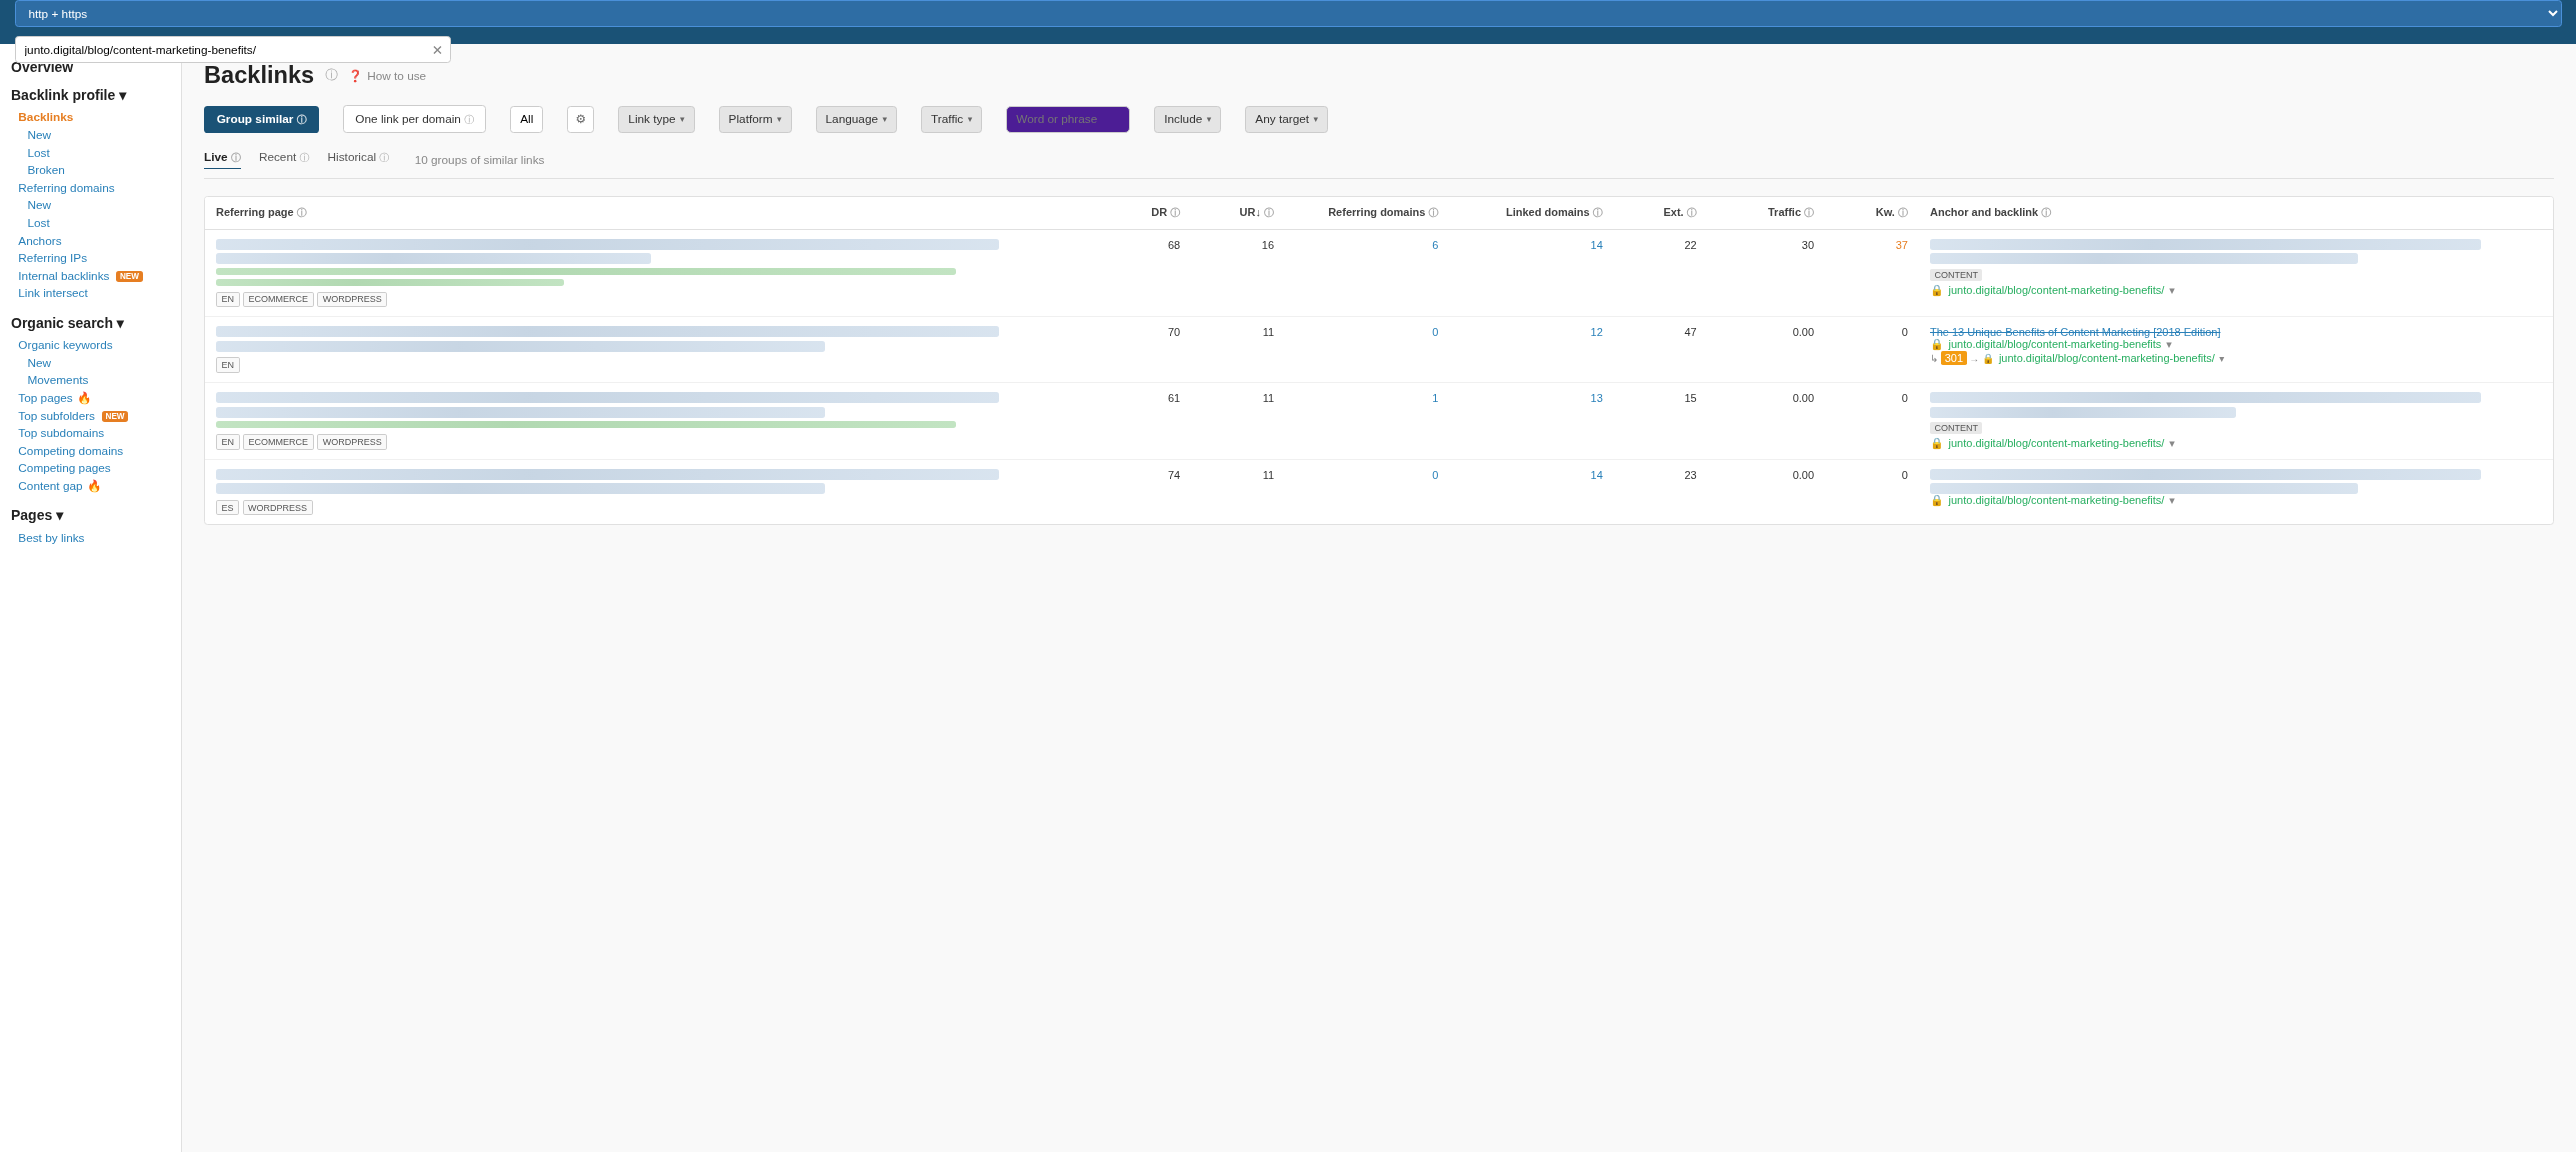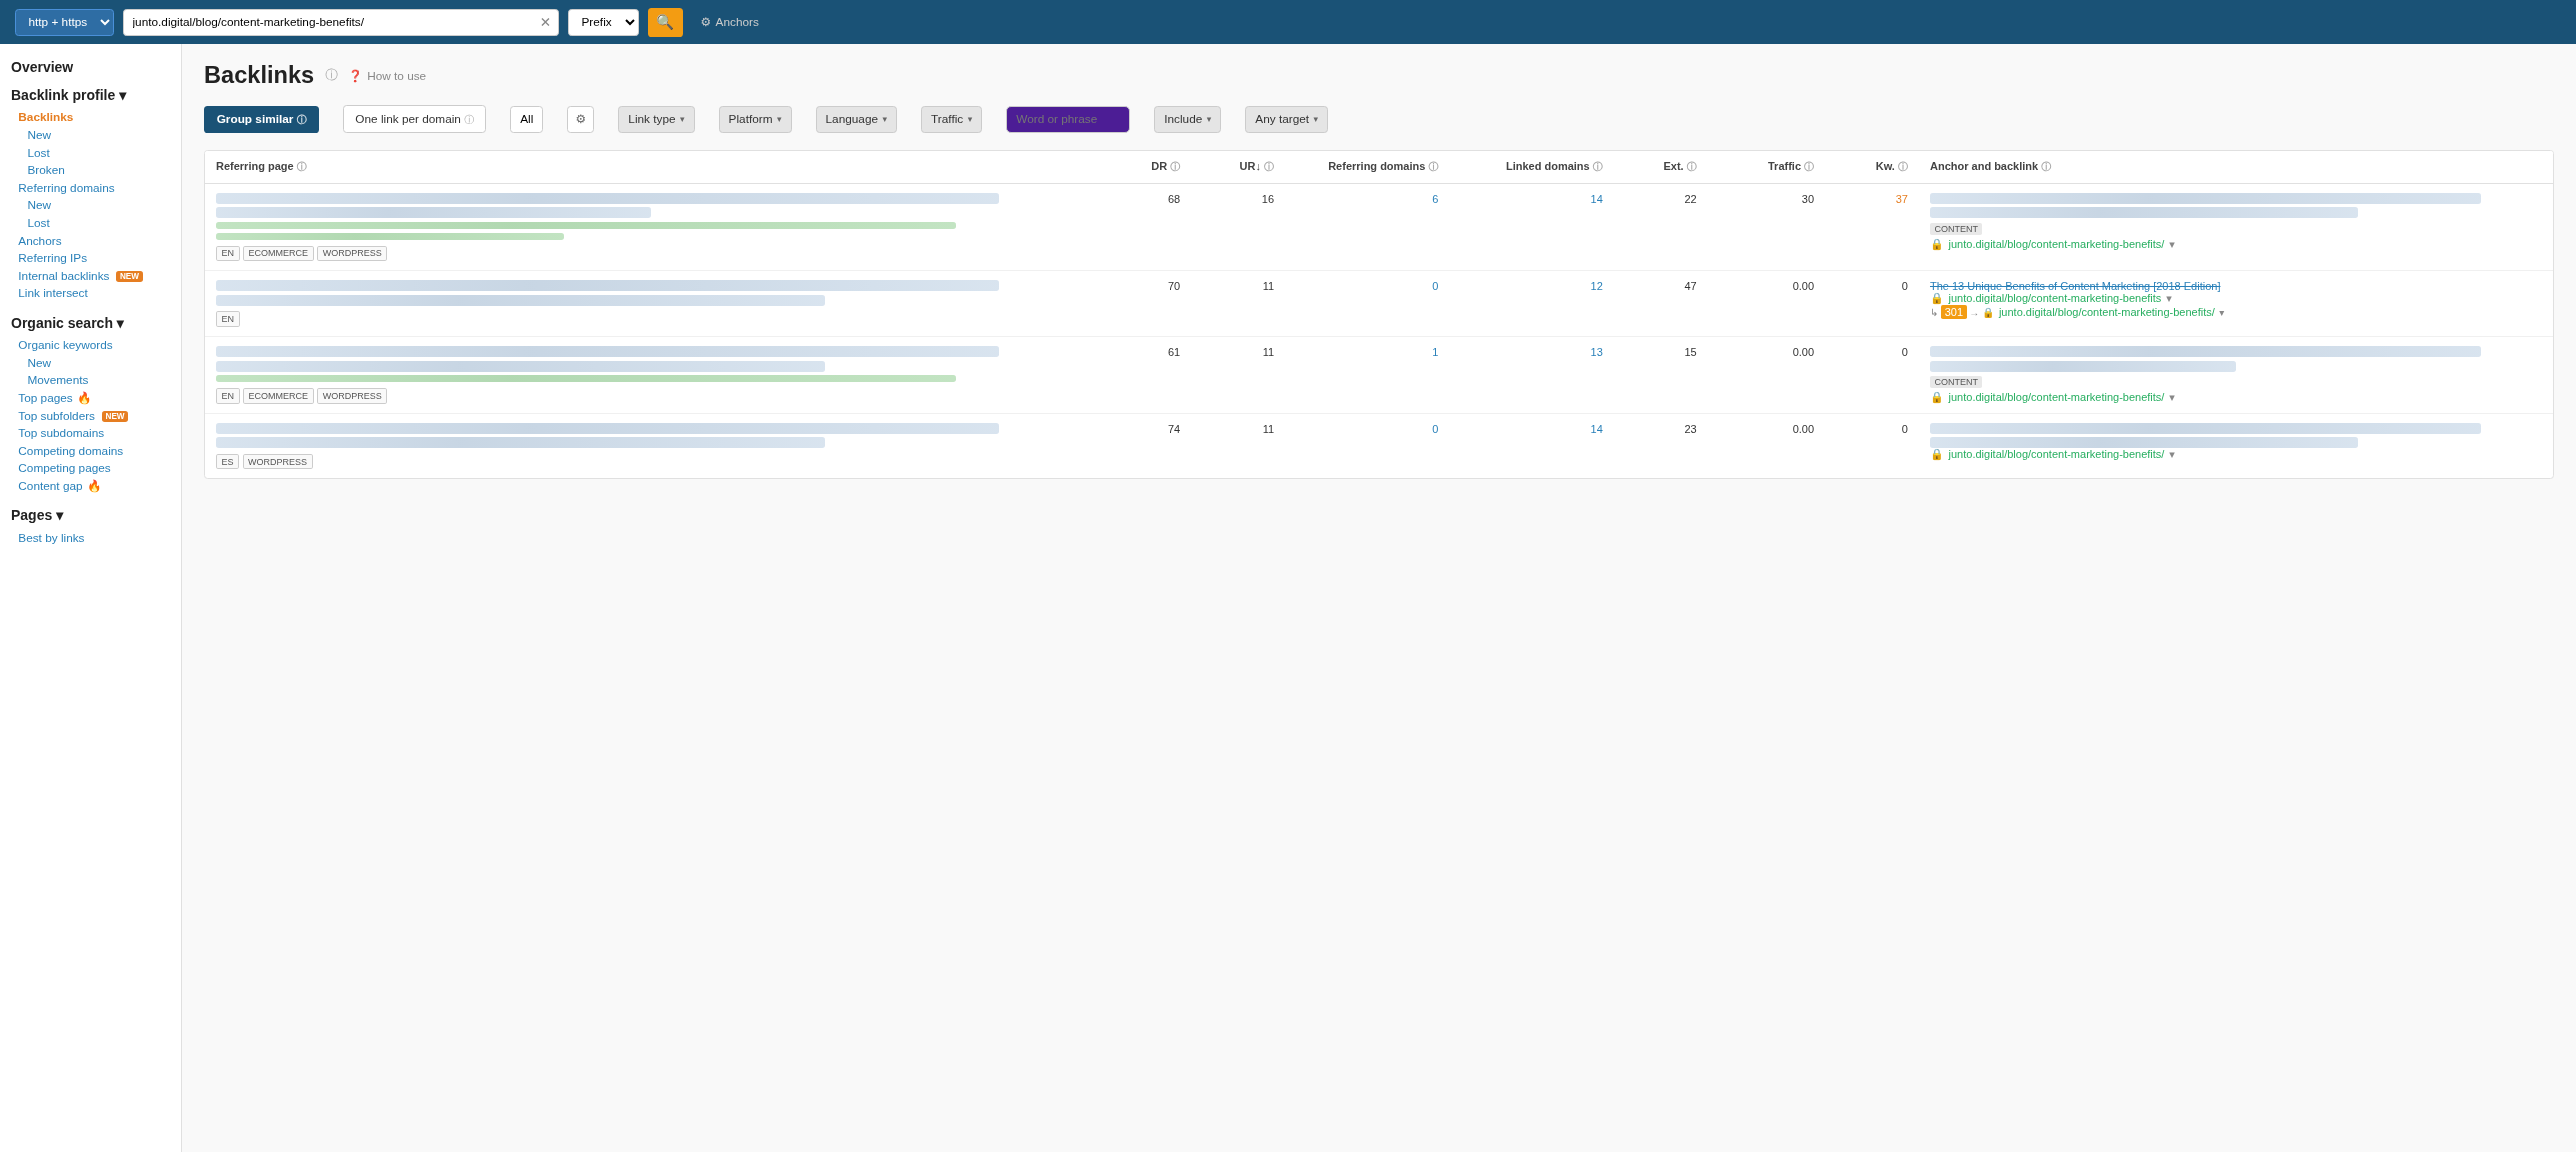--- a/index.html
+++ b/index.html
@@ -3,23 +3,23 @@
   <meta charset="utf-8">
   <style>
     * { box-sizing: border-box; margin: 0; padding: 0; }
     body { font-family: Arial, sans-serif; font-size: 11.8px; background: #f5f5f5; color: #333; }
 
     
     .top-bar {
       background: #1a5276;
       height: 44px;
       display: flex;
-      align-items: center;
       padding: 0 14.5px;
       gap: 9px;
+      flex-direction: column;
     }
     .protocol-select {
       background: #2e6da4;
       color: #fff;
       border: 0.9px solid #4a90d9;
       border-radius: 3.6px;
       padding: 4.5px 9px;
       font-size: 11.8px;
       cursor: pointer;
     }
@@ -470,20 +470,35 @@
       <div class="filter-dropdown">
         <span>Include</span>
         <span class="drop-arrow">▾</span>
       </div>
       <div class="filter-dropdown">
         <span>Any target</span>
         <span class="drop-arrow">▾</span>
       </div>
     </div>
 
+    <div class="tabs-bar">
+      <span class="tab active">
+        <span>Live</span>
+        <span style="font-size:10px; color:#aaa;"> ⓘ</span>
+      </span>
+      <span class="tab">
+        <span>Recent</span>
+        <span style="font-size:10px; color:#aaa;"> ⓘ</span>
+      </span>
+      <span class="tab">
+        <span>Historical</span>
+        <span style="font-size:10px; color:#aaa;"> ⓘ</span>
+      </span>
+      <span class="groups-info">10 groups of similar links</span>
+    </div>
 
     <div class="table-wrap">
       <table>
         <thead>
           <tr>
             <th style="width:38%">
               <span>Referring page</span>
               <span style="color:#aaa; font-size:10px;"> ⓘ</span>
             </th>
             <th class="right" style="width:4%">

